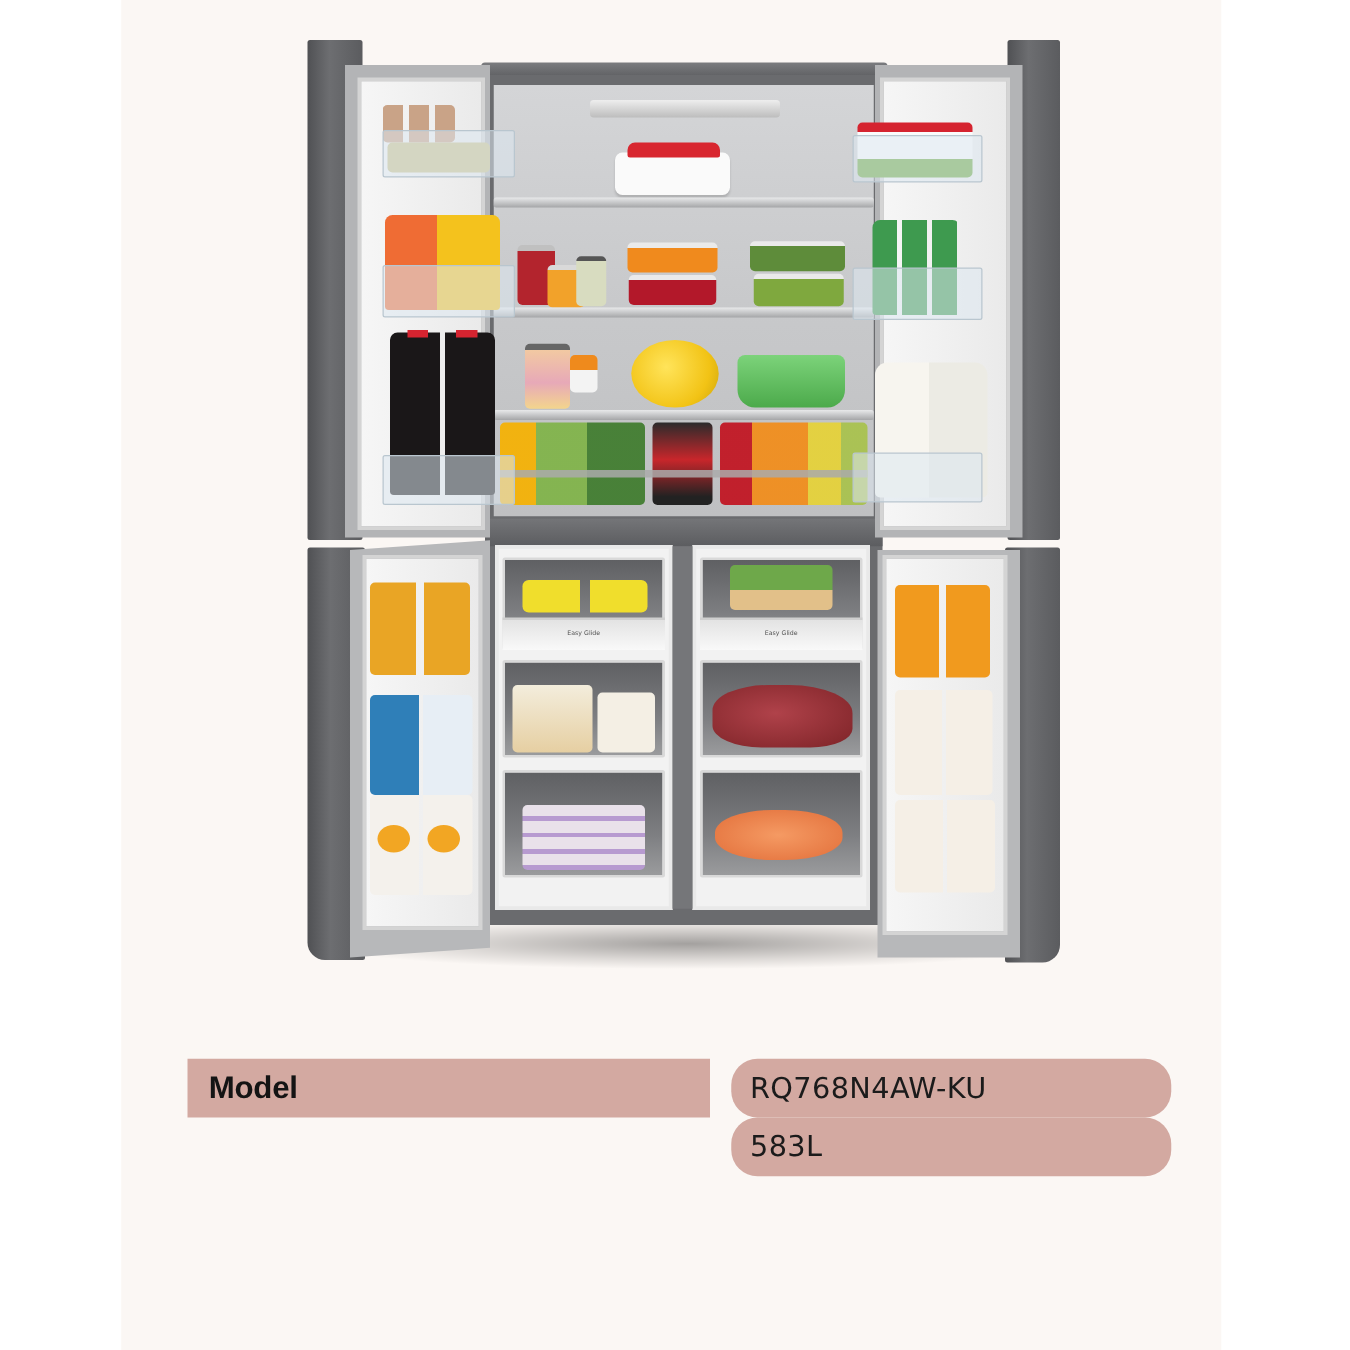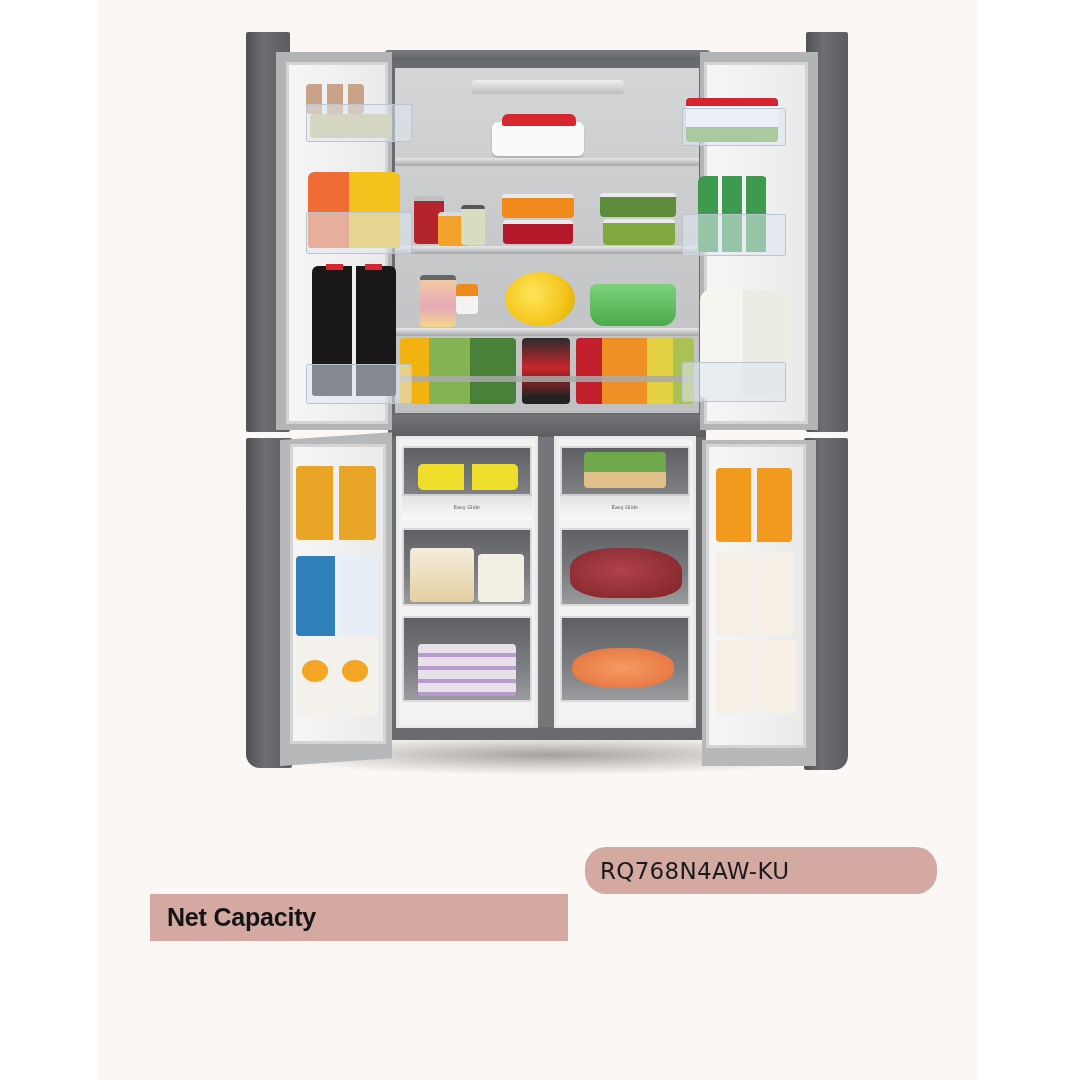--- a/index.html
+++ b/index.html
@@ -168,18 +168,19 @@
   <div class="abs door-outer" style="left:804px;top:438px;width:44px;height:332px;border-radius:2px 2px 14px 2px;"></div>
   <div class="abs" style="left:702px;top:440px;width:114px;height:326px;background:#b7b8ba;"></div>
   <div class="abs door-liner" style="left:706px;top:444px;width:100px;height:304px;"></div>
   <div class="abs food" style="left:716px;top:468px;width:76px;height:74px;background:linear-gradient(90deg,#f19a1e 0 46%,transparent 46% 54%,#f19a1e 54%);"></div>
   <div class="abs food" style="left:716px;top:552px;width:78px;height:84px;background:linear-gradient(90deg,#f5efe6 0 48%,transparent 48% 52%,#f5efe6 52%);"></div>
   <div class="abs food" style="left:716px;top:640px;width:80px;height:74px;background:linear-gradient(90deg,#f5efe6 0 48%,transparent 48% 52%,#f5efe6 52%);"></div>
 </div>
 
 <div class="spec-table">
   <div class="spec-row shaded">
+    <div class="cell label">Model</div>
     <div class="cell value">RQ768N4AW-KU</div>
   </div>
   <div class="spec-row shaded">
-    <div class="cell label">Net Capacity</div>
+    <div class="cell value">583L</div>
   </div>
 </div>
 
 </body></html>

